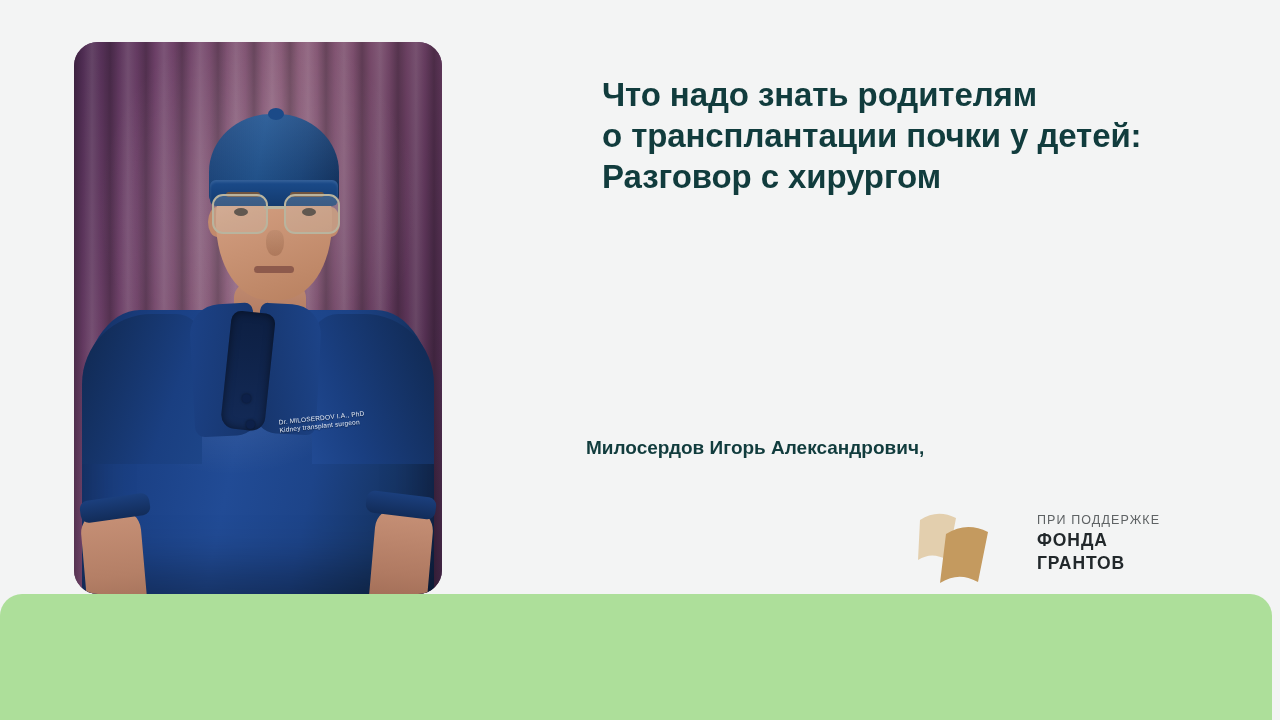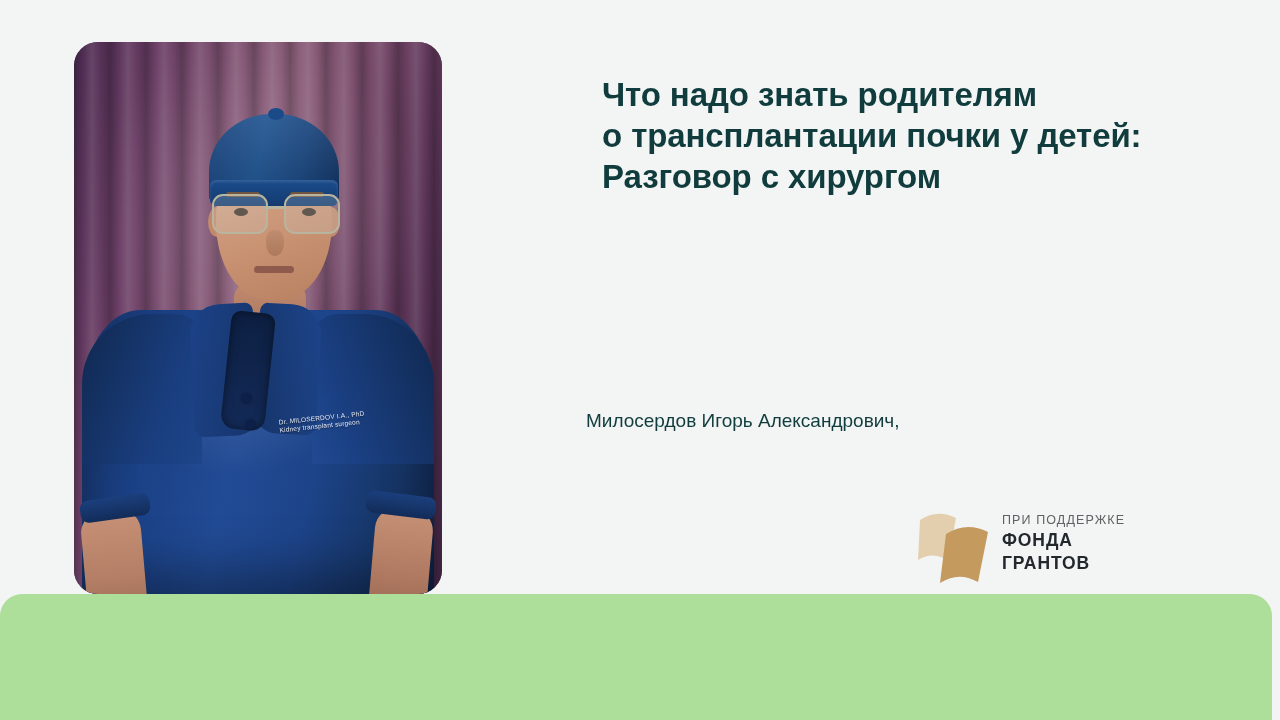--- a/index.html
+++ b/index.html
@@ -344,38 +344,39 @@
     line-height: 41px;
     font-weight: bold;
     letter-spacing: -0.1px;
     margin-left: 16px;
   }
   .title .line { display: block; white-space: nowrap; }
 
   .byline {
     position: absolute;
     left: 586px;
-    top: 405px;
+    top: 432px;
     width: 540px;
     color: #113c3d;
     font-size: 19px;
     line-height: 32px;
-    font-weight: normal;
+    font-weight: bold;
   }
   .byline .line { display: block; white-space: nowrap; }
 
   
   .sponsor {
     position: absolute;
     left: 918px;
     top: 506px;
     width: 330px;
     height: 110px;
     display: flex;
     align-items: flex-start;
+    gap: 35px;
   }
   .sponsor-mark {
     position: relative;
     width: 76px;
     height: 86px;
     flex: 0 0 76px;
   }
   .sponsor-mark svg { display: block; }
   .sponsor-text {
     margin-left: 8px;

